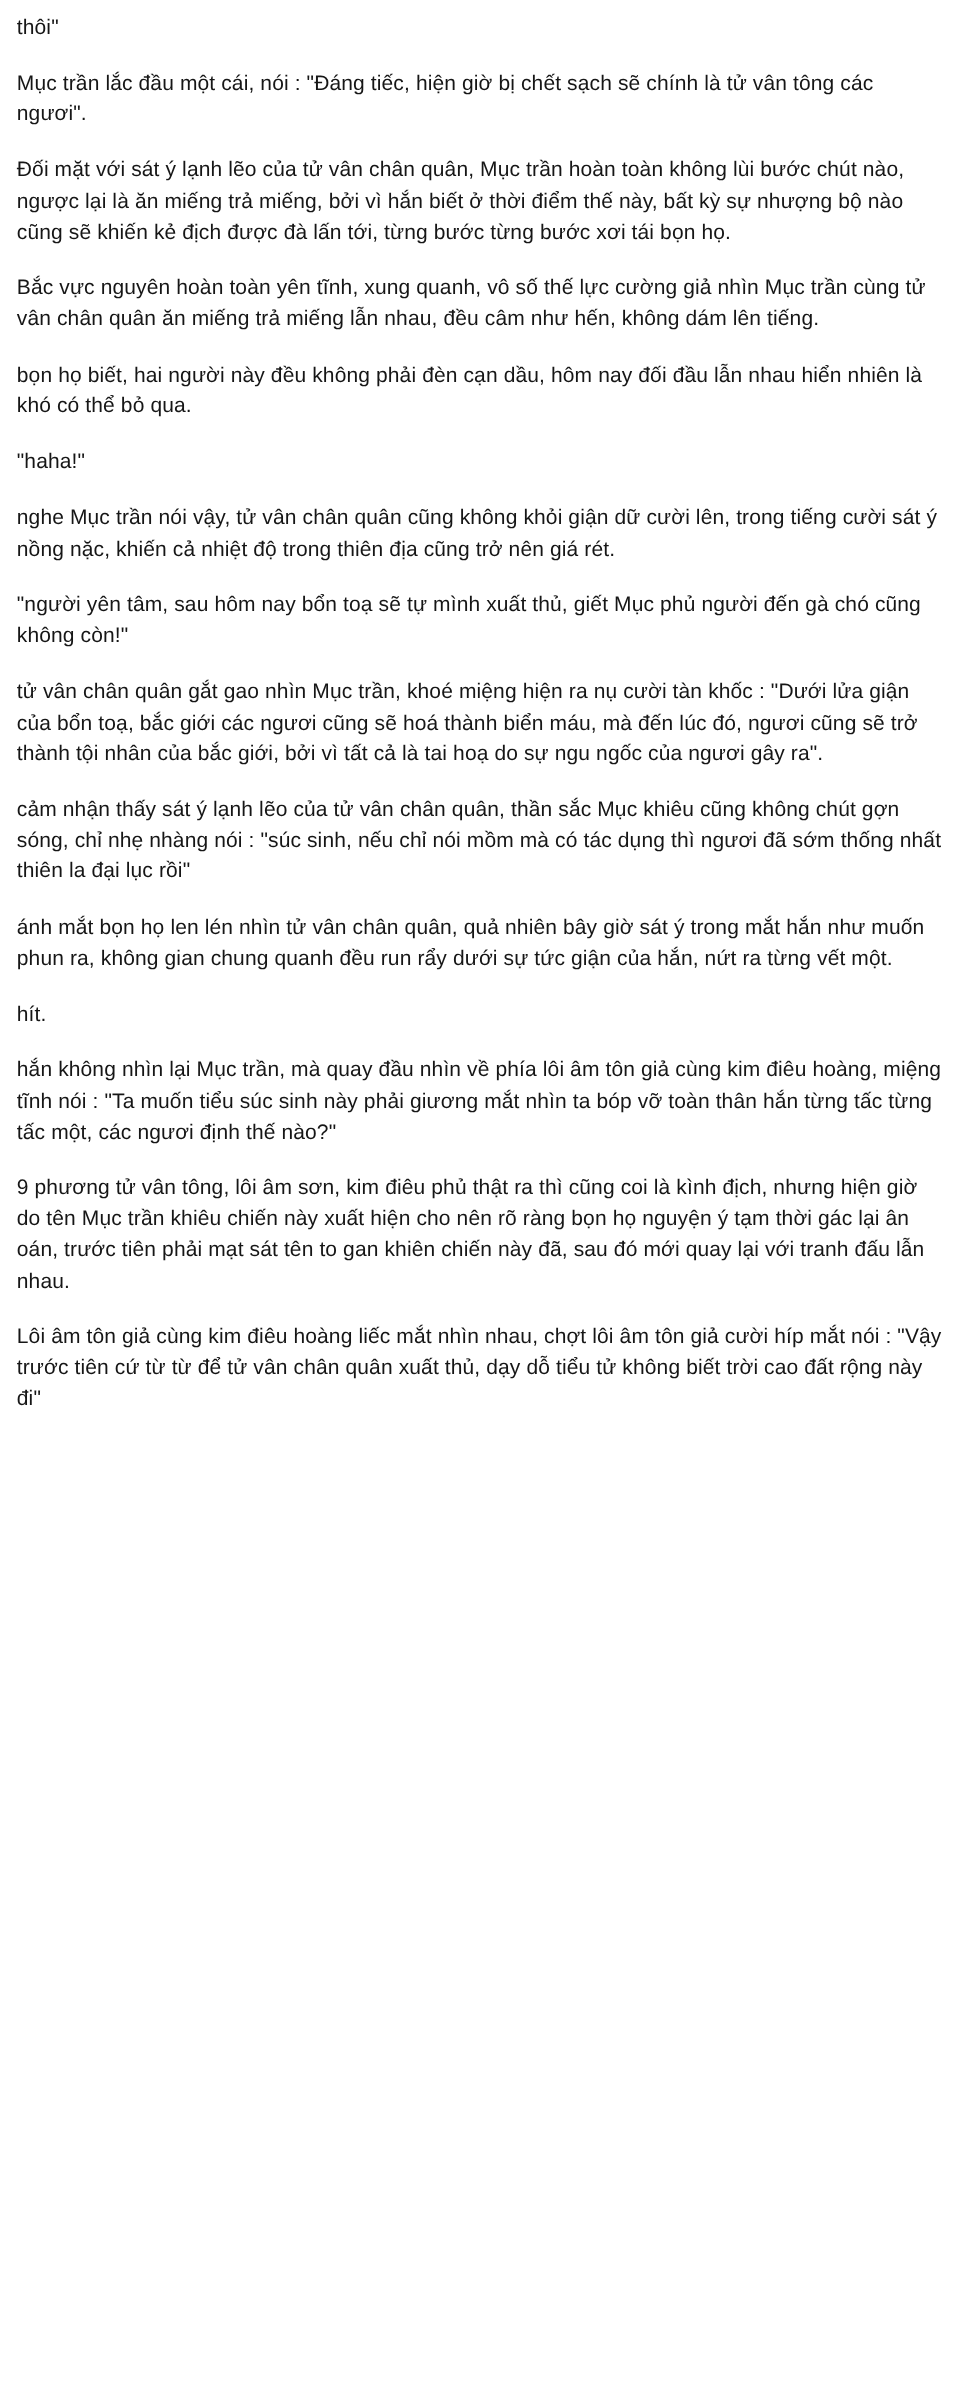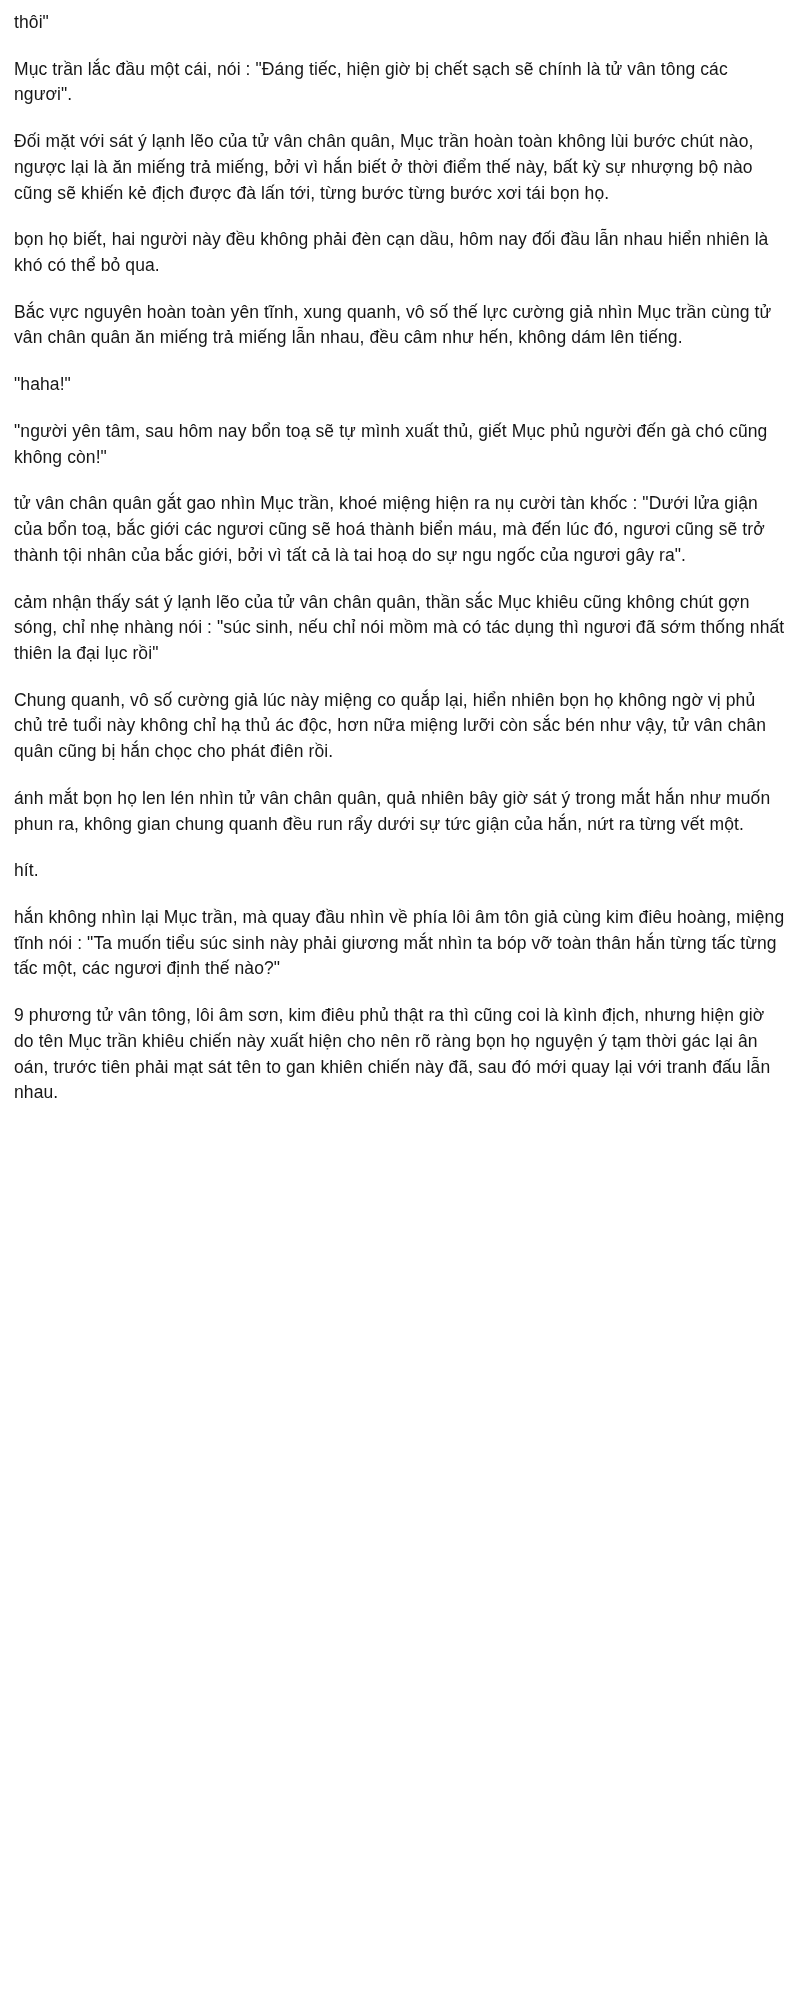--- a/index.html
+++ b/index.html
@@ -32,24 +32,25 @@
     margin-bottom: 0;
   }
 </style>
 </head>
 <body>
 
 <div class="page">
   <p class="para">thôi"</p>
   <p class="para">Mục trần lắc đầu một cái, nói : "Đáng tiếc, hiện giờ bị chết sạch sẽ chính là tử vân tông các ngươi".</p>
   <p class="para">Đối mặt với sát ý lạnh lẽo của tử vân chân quân, Mục trần hoàn toàn không lùi bước chút nào, ngược lại là ăn miếng trả miếng, bởi vì hắn biết ở thời điểm thế này, bất kỳ sự nhượng bộ nào cũng sẽ khiến kẻ địch được đà lấn tới, từng bước từng bước xơi tái bọn họ.</p>
+  <p class="para">Bắc vực nguyên hoàn toàn yên tĩnh, xung quanh, vô số thế lực cường giả nhìn Mục trần cùng tử vân chân quân ăn miếng trả miếng lẫn nhau, đều câm như hến, không dám lên tiếng.</p>
   <p class="para">bọn họ biết, hai người này đều không phải đèn cạn dầu, hôm nay đối đầu lẫn nhau hiển nhiên là khó có thể bỏ qua.</p>
-  <p class="para">Bắc vực nguyên hoàn toàn yên tĩnh, xung quanh, vô số thế lực cường giả nhìn Mục trần cùng tử vân chân quân ăn miếng trả miếng lẫn nhau, đều câm như hến, không dám lên tiếng.</p>
   <p class="para">"haha!"</p>
+  <p class="para">nghe Mục trần nói vậy, tử vân chân quân cũng không khỏi giận dữ cười lên, trong tiếng cười sát ý nồng nặc, khiến cả nhiệt độ trong thiên địa cũng trở nên giá rét.</p>
   <p class="para">"người yên tâm, sau hôm nay bổn toạ sẽ tự mình xuất thủ, giết Mục phủ người đến gà chó cũng không còn!"</p>
   <p class="para">tử vân chân quân gắt gao nhìn Mục trần, khoé miệng hiện ra nụ cười tàn khốc : "Dưới lửa giận của bổn toạ, bắc giới các ngươi cũng sẽ hoá thành biển máu, mà đến lúc đó, ngươi cũng sẽ trở thành tội nhân của bắc giới, bởi vì tất cả là tai hoạ do sự ngu ngốc của ngươi gây ra".</p>
   <p class="para">cảm nhận thấy sát ý lạnh lẽo của tử vân chân quân, thần sắc Mục khiêu cũng không chút gợn sóng, chỉ nhẹ nhàng nói : "súc sinh, nếu chỉ nói mồm mà có tác dụng thì ngươi đã sớm thống nhất thiên la đại lục rồi"</p>
-  <p class="para">Chung quanh, vô số cường giả lúc này miệng co quắp lại, hiển nhiên bọn họ không ngờ vị phủ chủ trẻ tuổi này không chỉ hạ thủ ác độc, hơn nữa miệng lưỡi còn sắc bén như vậy, tử vân chân quân cũng bị hắn chọc cho phát điên rồi.</p>
   <p class="para">ánh mắt bọn họ len lén nhìn tử vân chân quân, quả nhiên bây giờ sát ý trong mắt hắn như muốn phun ra, không gian chung quanh đều run rẩy dưới sự tức giận của hắn, nứt ra từng vết một.</p>
   <p class="para">hít.</p>
   <p class="para">hắn không nhìn lại Mục trần, mà quay đầu nhìn về phía lôi âm tôn giả cùng kim điêu hoàng, miệng tĩnh nói : "Ta muốn tiểu súc sinh này phải giương mắt nhìn ta bóp vỡ toàn thân hắn từng tấc từng tấc một, các ngươi định thế nào?"</p>
   <p class="para">9 phương tử vân tông, lôi âm sơn, kim điêu phủ thật ra thì cũng coi là kình địch, nhưng hiện giờ do tên Mục trần khiêu chiến này xuất hiện cho nên rõ ràng bọn họ nguyện ý tạm thời gác lại ân oán, trước tiên phải mạt sát tên to gan khiên chiến này đã, sau đó mới quay lại với tranh đấu lẫn nhau.</p>
+  <p class="para">Lôi âm tôn giả cùng kim điêu hoàng liếc mắt nhìn nhau, chợt lôi âm tôn giả cười híp mắt nói : "Vậy trước tiên cứ từ từ để tử vân chân quân xuất thủ, dạy dỗ tiểu tử không biết trời cao đất rộng này đi"</p>
 </div>
 
 </body></html>

